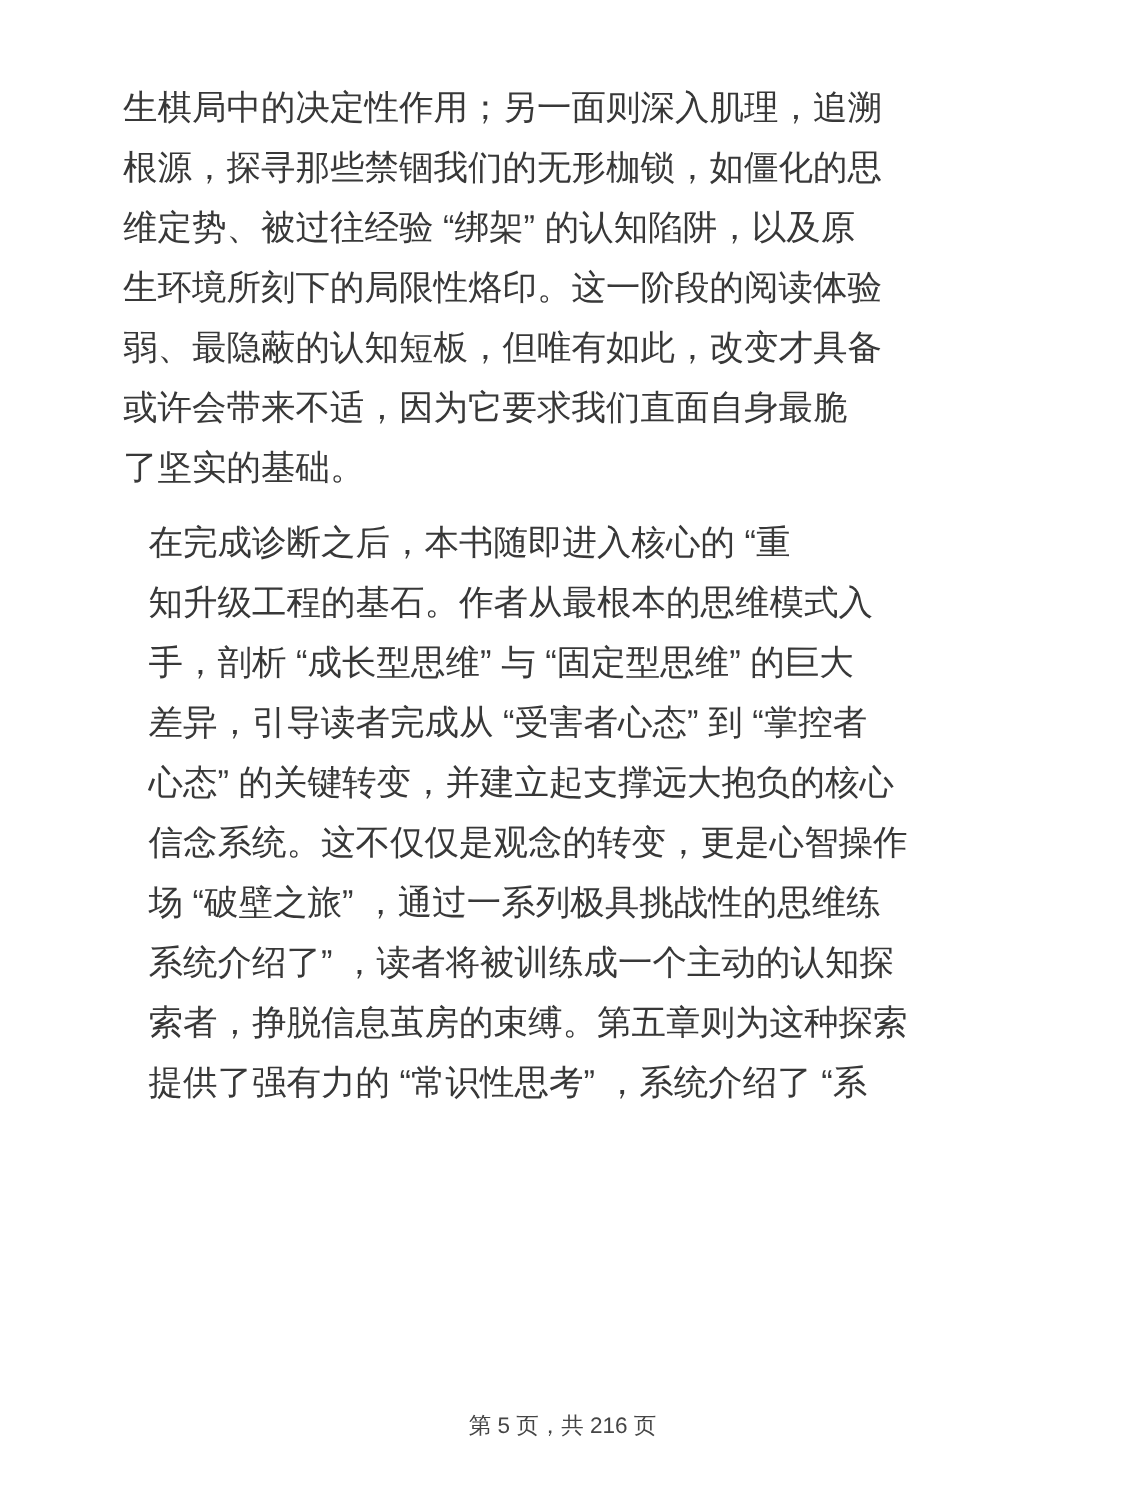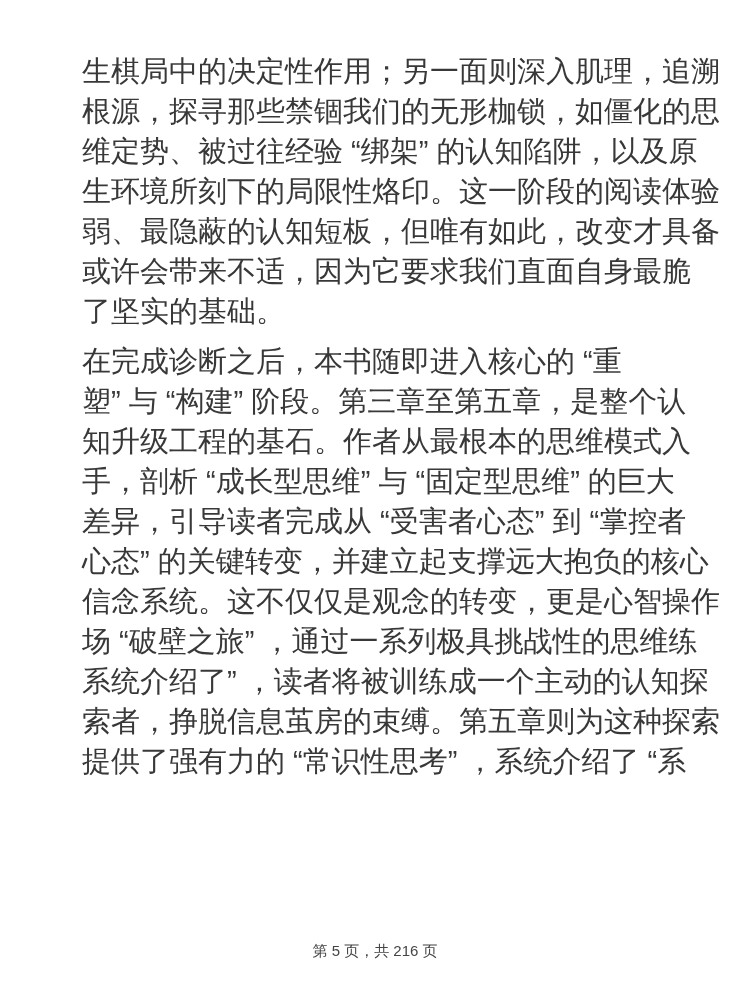--- a/index.html
+++ b/index.html
@@ -16,23 +16,23 @@
     height: 1000px;
     background: #ffffff;
   }
   .content {
     position: absolute;
     left: 82px;
     top: 51px;
     width: 600px;
   }
   .para { }
-  .para-gap { margin-top: 10px; }
+  .para-gap { margin-top: 10px; margin-left: 17px; }
   .line {
-    font-size: 29px;
+    font-size: 23px;
     line-height: 40px;
     color: #383838;
     font-weight: 400;
     white-space: nowrap;
     text-align: left;
   }
   .footer {
     position: absolute;
     left: 0;
     top: 941px;
@@ -54,21 +54,20 @@
       <div class="line">根源，探寻那些禁锢我们的无形枷锁，如僵化的思</div>
       <div class="line">维定势、被过往经验 “绑架” 的认知陷阱，以及原</div>
       <div class="line">生环境所刻下的局限性烙印。这一阶段的阅读体验</div>
       <div class="line">弱、最隐蔽的认知短板，但唯有如此，改变才具备</div>
       <div class="line">或许会带来不适，因为它要求我们直面自身最脆</div>
       <div class="line">了坚实的基础。</div>
     </div>
 
     <div class="para para-gap">
       <div class="line">在完成诊断之后，本书随即进入核心的 “重</div>
-      <div class="line">塑” 与 “构建” 阶段。第三章至第五章，是整个认</div>
       <div class="line">知升级工程的基石。作者从最根本的思维模式入</div>
       <div class="line">手，剖析 “成长型思维” 与 “固定型思维” 的巨大</div>
       <div class="line">差异，引导读者完成从 “受害者心态” 到 “掌控者</div>
       <div class="line">心态” 的关键转变，并建立起支撑远大抱负的核心</div>
       <div class="line">信念系统。这不仅仅是观念的转变，更是心智操作</div>
       <div class="line">场 “破壁之旅” ，通过一系列极具挑战性的思维练</div>
       <div class="line">系统介绍了” ，读者将被训练成一个主动的认知探</div>
       <div class="line">索者，挣脱信息茧房的束缚。第五章则为这种探索</div>
       <div class="line">提供了强有力的 “常识性思考” ，系统介绍了 “系</div>
     </div>

